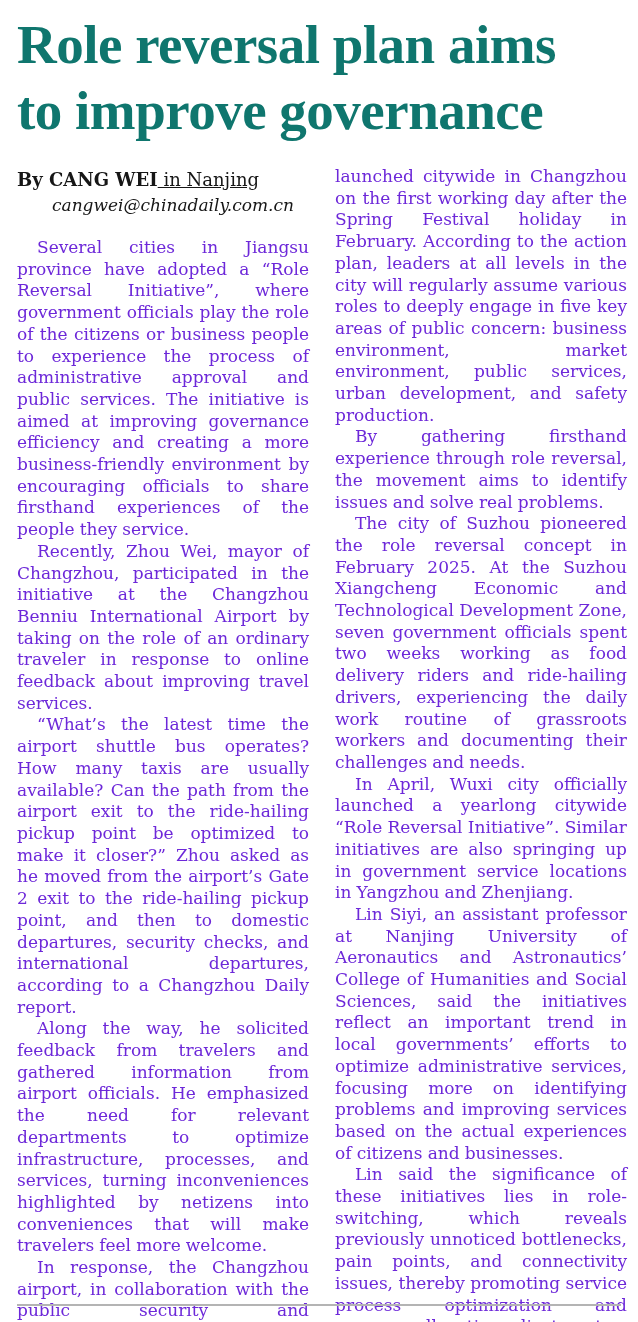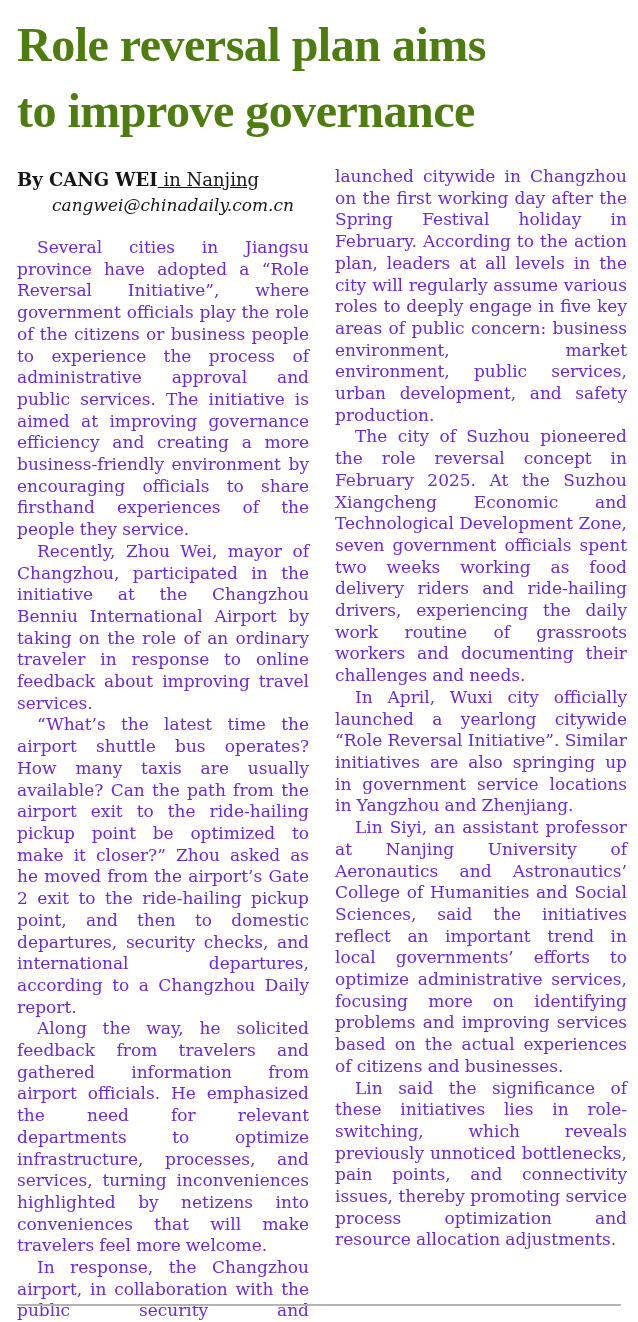--- a/index.html
+++ b/index.html
@@ -14,24 +14,24 @@
     overflow: hidden;
     font-family: "DejaVu Serif", serif;
     color: #1d1d1d;
   }
   .page {
     padding: 12px 17px 0 17px;
   }
   .headline {
     font-family: "Liberation Serif", serif;
     font-weight: 700;
-    font-size: 48px;
+    font-size: 55px;
     line-height: 66px;
     letter-spacing: -0.5px;
-    color: #4d7c0f;
+    color: #0f766e;
     margin: 0 0 22px 0;
   }
   .headline .hl-line {
     display: block;
     white-space: nowrap;
   }
   .columns {
     display: flex;
     gap: 26px;
     align-items: flex-start;
@@ -113,20 +113,21 @@
           <p class="body-par indent">In response, the Changzhou airport, in collaboration with the public security and transportation departments, has completed on-site inspections and plans to relocate the ride-hailing pickup point soon to better serve air passengers.</p>
 
         </div>
     </div>
 
     <div class="col">
       <div>
 
           <p class="body-par">launched citywide in Changzhou on the first working day after the Spring Festival holiday in February. According to the action plan, leaders at all levels in the city will regularly assume various roles to deeply engage in five key areas of public concern: business environment, market environment, public services, urban development, and safety production.</p>
 
+          <p class="body-par indent">By gathering firsthand experience through role reversal, the movement aims to identify issues and solve real problems.</p>
 
           <p class="body-par indent">The city of Suzhou pioneered the role reversal concept in February 2025. At the Suzhou Xiangcheng Economic and Technological Development Zone, seven government officials spent two weeks working as food delivery riders and ride-hailing drivers, experiencing the daily work routine of grassroots workers and documenting their challenges and needs.</p>
 
 
           <p class="body-par indent">In April, Wuxi city officially launched a yearlong citywide “Role Reversal Initiative”. Similar initiatives are also springing up in government service locations in Yangzhou and Zhenjiang.</p>
 
           <p class="body-par indent">Lin Siyi, an assistant professor at Nanjing University of Aeronautics and Astronautics’ College of Humanities and Social Sciences, said the initiatives reflect an important trend in local governments’ efforts to optimize administrative services, focusing more on identifying problems and improving services based on the actual experiences of citizens and businesses.</p>
 
           <p class="body-par indent">Lin said the significance of these initiatives lies in role-switching, which reveals previously unnoticed bottlenecks, pain points, and connectivity issues, thereby promoting service process optimization and resource allocation adjustments.</p>
         </div>

